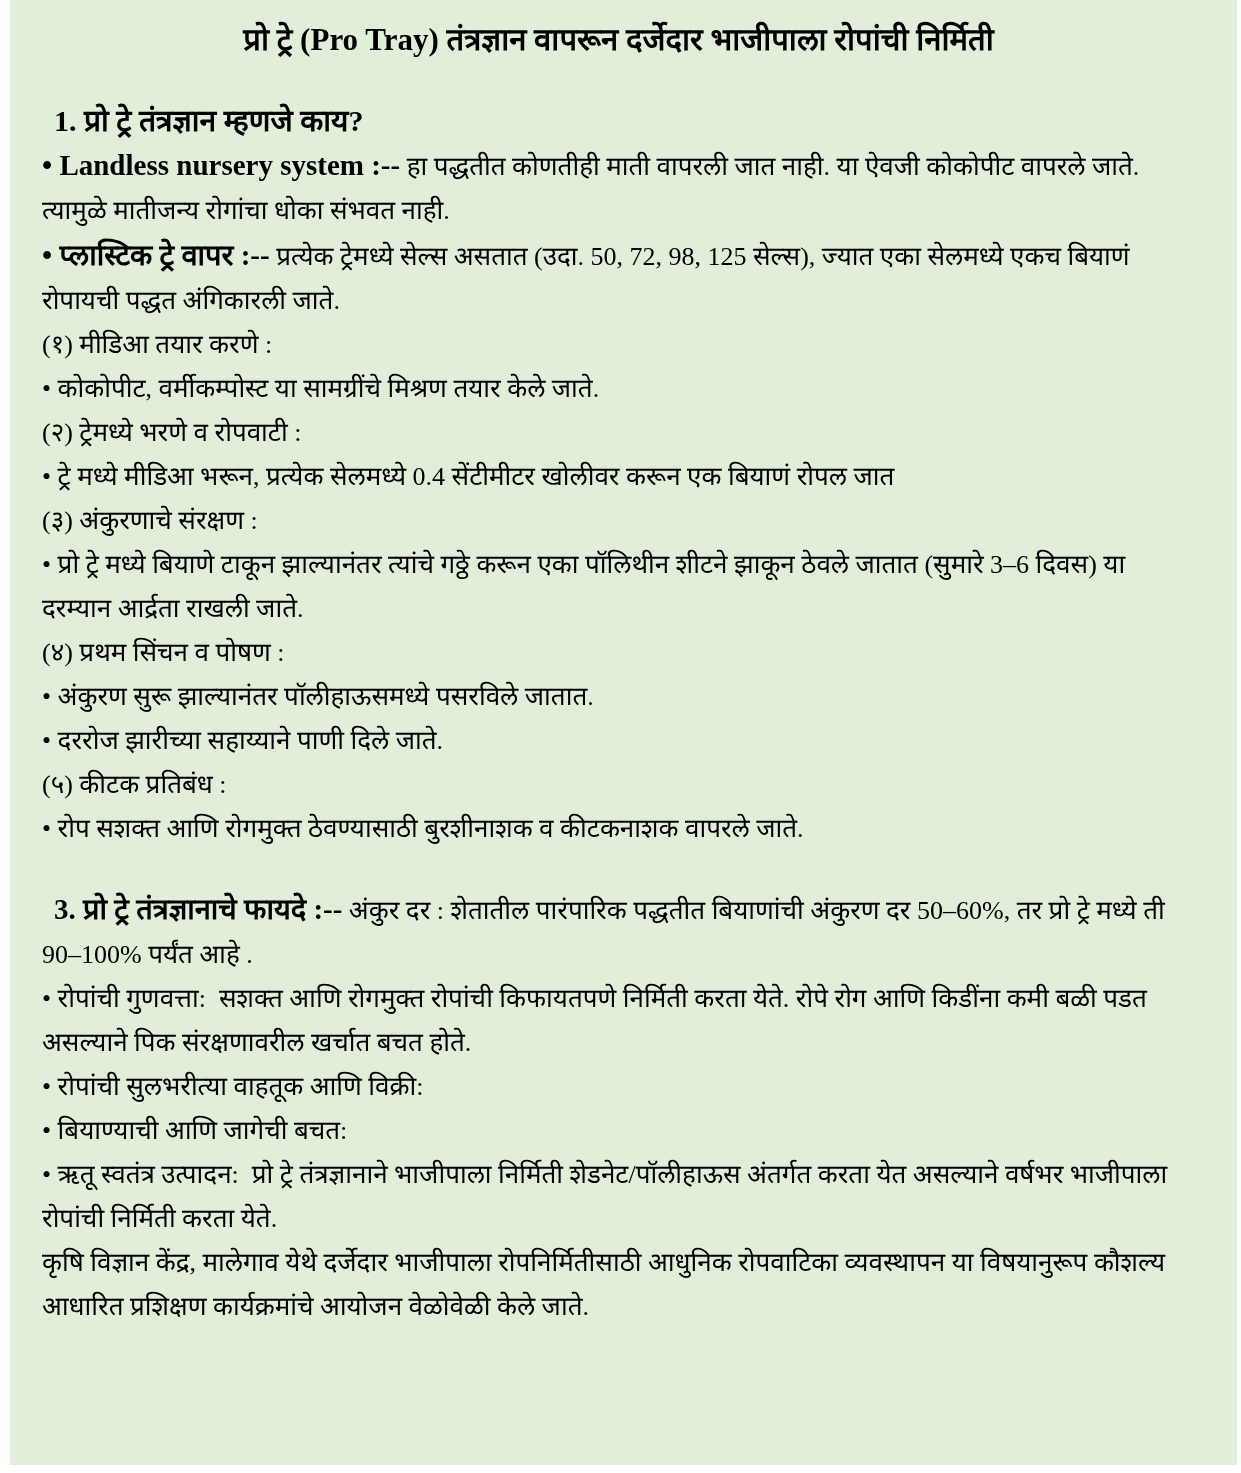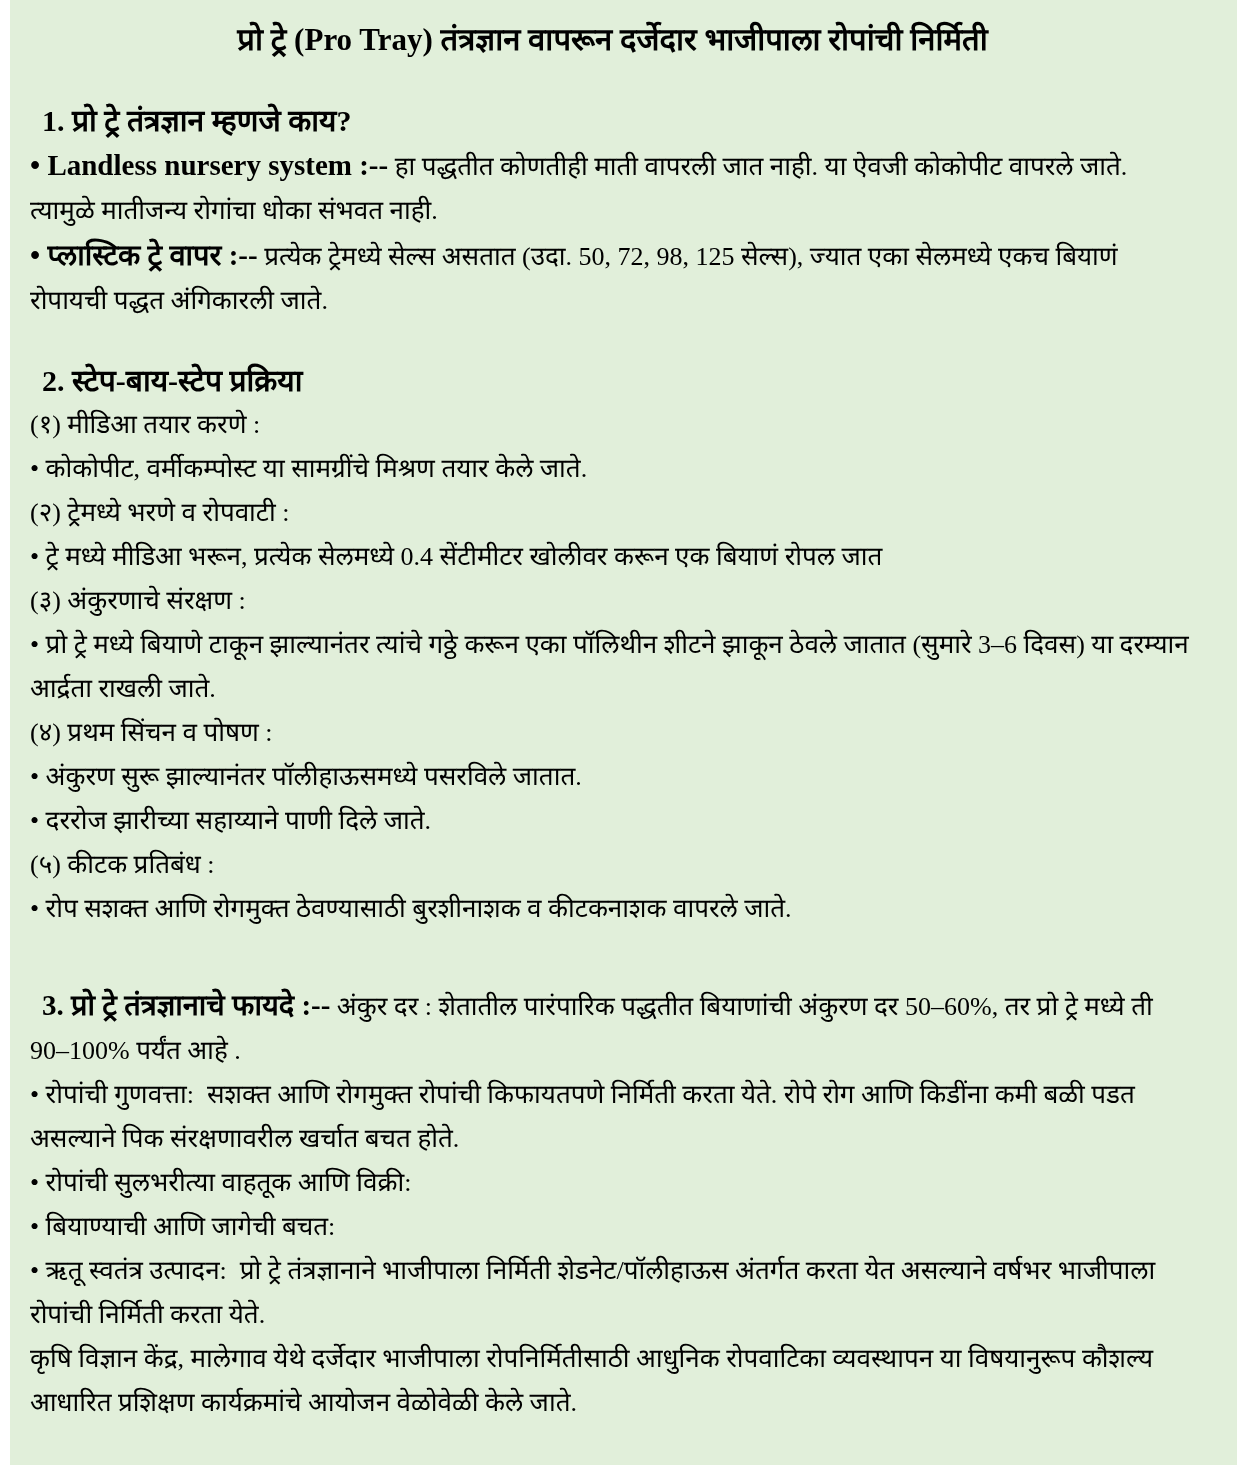--- a/index.html
+++ b/index.html
@@ -13,21 +13,21 @@
     color: #000000;
   }
   .sheet {
     position: absolute;
     left: 10px;
     top: 0;
     right: 4px;
     bottom: 8px;
     background: #e1efda;
     box-sizing: border-box;
-    padding: 12px 42px 18px 20px;
+    padding: 12px 42px 18px 32px;
   }
   .doc-title {
     font-size: 31px;
     font-weight: bold;
     text-align: center;
     margin: 6px 0 0 0;
     line-height: 1.45;
   }
   .doc-section { margin: 0; }
   .sec-heading {
@@ -53,36 +53,35 @@
 
   <h1 class="doc-title">प्रो ट्रे (Pro Tray) तंत्रज्ञान वापरून दर्जेदार भाजीपाला रोपांची निर्मिती</h1>
 
   <section class="doc-section">
     <h2 class="sec-heading">1. प्रो ट्रे तंत्रज्ञान म्हणजे काय?</h2>
     <p class="para"><b>• Landless nursery system :--</b><span> हा पद्धतीत कोणतीही माती वापरली जात नाही. या ऐवजी कोकोपीट वापरले जाते. त्यामुळे मातीजन्य रोगांचा धोका संभवत नाही.</span></p>
     <p class="para"><b>• प्लास्टिक ट्रे वापर :--</b><span> प्रत्येक ट्रेमध्ये सेल्स असतात (उदा. 50, 72, 98, 125 सेल्स), ज्यात एका सेलमध्ये एकच बियाणं रोपायची पद्धत अंगिकारली जाते.</span></p>
   </section>
 
   <section class="doc-section">
-    <h2 class="sec-heading">2. स्टेप-बाय-स्टेप प्रक्रिया</h2>
     <p class="para"><span>(१) मीडिआ तयार करणे :</span></p>
     <p class="para"><span>• कोकोपीट, वर्मीकम्पोस्ट या सामग्रींचे मिश्रण तयार केले जाते.</span></p>
     <p class="para"><span>(२) ट्रेमध्ये भरणे व रोपवाटी :</span></p>
     <p class="para"><span>• ट्रे मध्ये मीडिआ भरून, प्रत्येक सेलमध्ये 0.4 सेंटीमीटर खोलीवर करून एक बियाणं रोपल जात</span></p>
     <p class="para"><span>(३) अंकुरणाचे संरक्षण :</span></p>
     <p class="para"><span>• प्रो ट्रे मध्ये बियाणे टाकून झाल्यानंतर त्यांचे गठ्ठे करून एका पॉलिथीन शीटने झाकून ठेवले जातात (सुमारे 3–6 दिवस) या दरम्यान आर्द्रता राखली जाते.</span></p>
     <p class="para"><span>(४) प्रथम सिंचन व पोषण :</span></p>
     <p class="para"><span>• अंकुरण सुरू झाल्यानंतर पॉलीहाऊसमध्ये पसरविले जातात.</span></p>
     <p class="para"><span>• दररोज झारीच्या सहाय्याने पाणी दिले जाते.</span></p>
     <p class="para"><span>(५) कीटक प्रतिबंध :</span></p>
     <p class="para"><span>• रोप सशक्त आणि रोगमुक्त ठेवण्यासाठी बुरशीनाशक व कीटकनाशक वापरले जाते.</span></p>
   </section>
 
   <section class="doc-section">
-    <p class="para lead-indent sec-gap" style="margin-top:52px"><b>3. प्रो ट्रे तंत्रज्ञानाचे फायदे :--</b><span> अंकुर दर : शेतातील पारंपारिक पद्धतीत बियाणांची अंकुरण दर 50–60%, तर प्रो ट्रे मध्ये ती 90–100% पर्यंत आहे .</span></p>
+    <p class="para lead-indent sec-gap" style="margin-top:36px"><b>3. प्रो ट्रे तंत्रज्ञानाचे फायदे :--</b><span> अंकुर दर : शेतातील पारंपारिक पद्धतीत बियाणांची अंकुरण दर 50–60%, तर प्रो ट्रे मध्ये ती 90–100% पर्यंत आहे .</span></p>
     <p class="para"><span>• रोपांची गुणवत्ता:  सशक्त आणि रोगमुक्त रोपांची किफायतपणे निर्मिती करता येते. रोपे रोग आणि किडींना कमी बळी पडत असल्याने पिक संरक्षणावरील खर्चात बचत होते.</span></p>
     <p class="para"><span>• रोपांची सुलभरीत्या वाहतूक आणि विक्री:</span></p>
     <p class="para"><span>• बियाण्याची आणि जागेची बचत:</span></p>
     <p class="para"><span>• ऋतू स्वतंत्र उत्पादन:  प्रो ट्रे तंत्रज्ञानाने भाजीपाला निर्मिती शेडनेट/पॉलीहाऊस अंतर्गत करता येत असल्याने वर्षभर भाजीपाला रोपांची निर्मिती करता येते.</span></p>
     <p class="para"><span>कृषि विज्ञान केंद्र, मालेगाव येथे दर्जेदार भाजीपाला रोपनिर्मितीसाठी आधुनिक रोपवाटिका व्यवस्थापन या विषयानुरूप कौशल्य आधारित प्रशिक्षण कार्यक्रमांचे आयोजन वेळोवेळी केले जाते.</span></p>
   </section>
 
 </div>
 
 </body></html>

